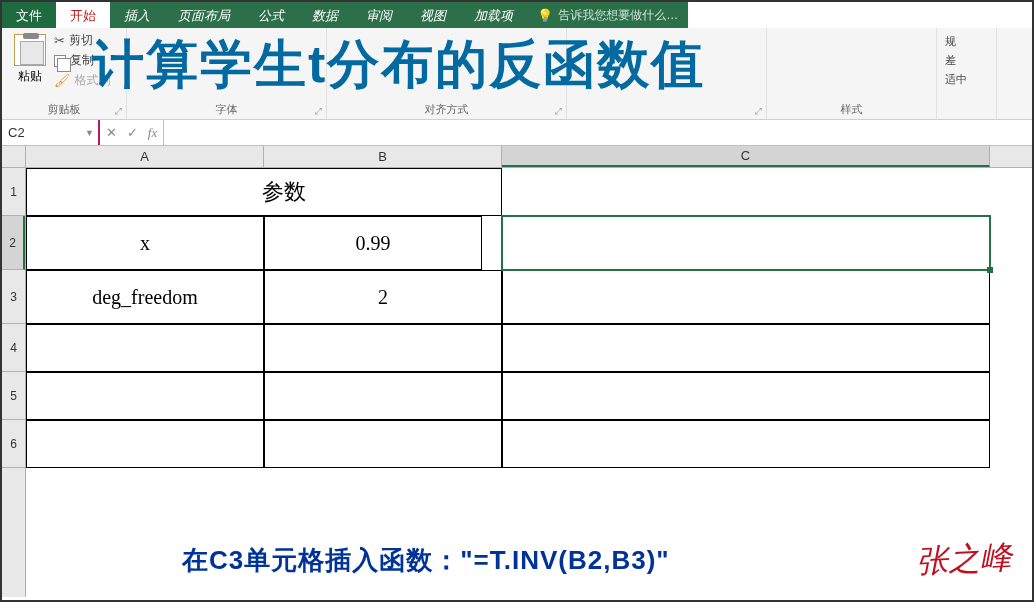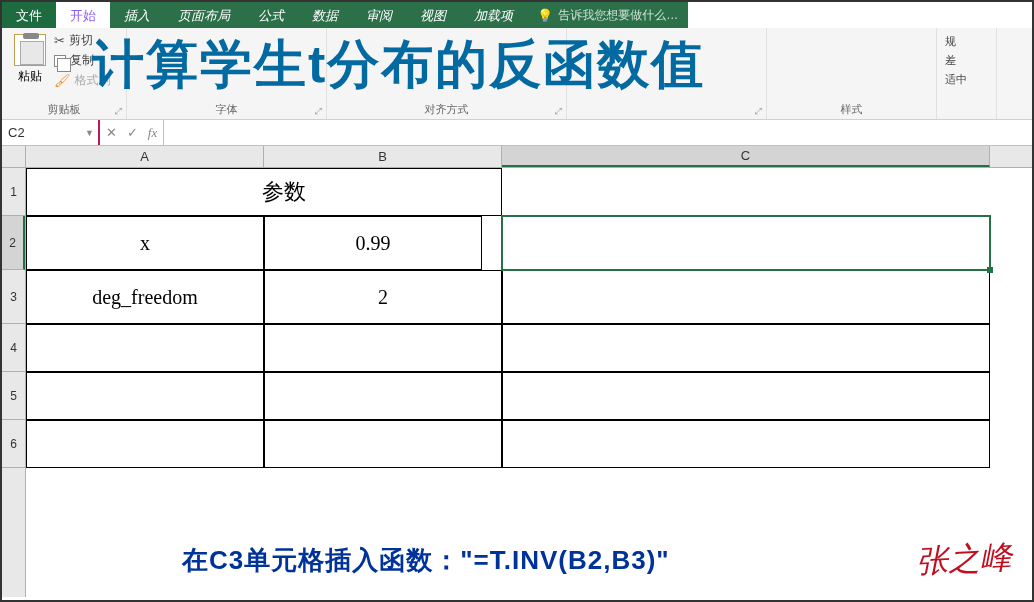--- a/index.html
+++ b/index.html
@@ -1,21 +1,21 @@
 <!DOCTYPE html>
 <html><head>
   <meta charset="utf-8">
   <style>
     * { margin: 0; padding: 0; box-sizing: border-box; }
     body { font-family: "Microsoft YaHei", Arial, sans-serif; font-size: 12px; background: #fff; overflow: hidden; width: 1034px; height: 602px; position: relative; border: 2px solid #333; }
     
     .tabs { display: flex; background: #fff; height: 26px; align-items: flex-start; }
     .tab { padding: 5px 14px; color: #fff; background: #2b7049; font-size: 13px; cursor: pointer; border: none; }
     .tab.file { background: #1e6b3f; }
-    .tab.active { background: #fff; color: #8b5cf6; }
+    .tab.active { background: #fff; color: #b91c1c; }
     .tab.normal { background: #2b7049; font-style: italic; }
     .tab-tell { flex: 0 0 auto; padding: 5px 10px; color: #d0e0d5; background: #2b7049; display: flex; align-items: center; gap: 5px; font-size: 12px; }
     .tab-spacer { flex: 1; background: #2b7049; }
     .bulb { color: #f0f0c0; font-size: 13px; }
     
     .ribbon { height: 92px; background: #f5f5f5; border-bottom: 1px solid #d0d0d0; display: flex; position: relative; }
     .ribbon-group { border-right: 1px solid #e0e0e0; padding: 4px 8px; display: flex; flex-direction: column; position: relative; }
     .ribbon-group-label { position: absolute; bottom: 2px; left: 0; right: 0; text-align: center; font-size: 11px; color: #666; }
     .ribbon-group-arrow { position: absolute; bottom: 2px; right: 4px; font-size: 9px; color: #888; }
     

